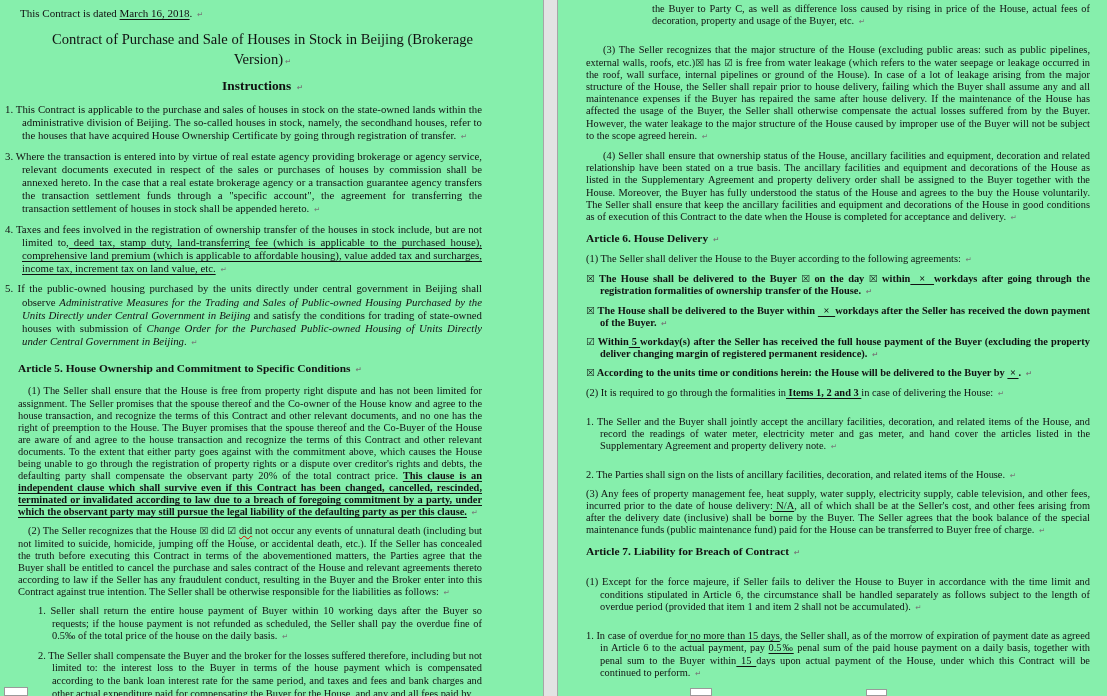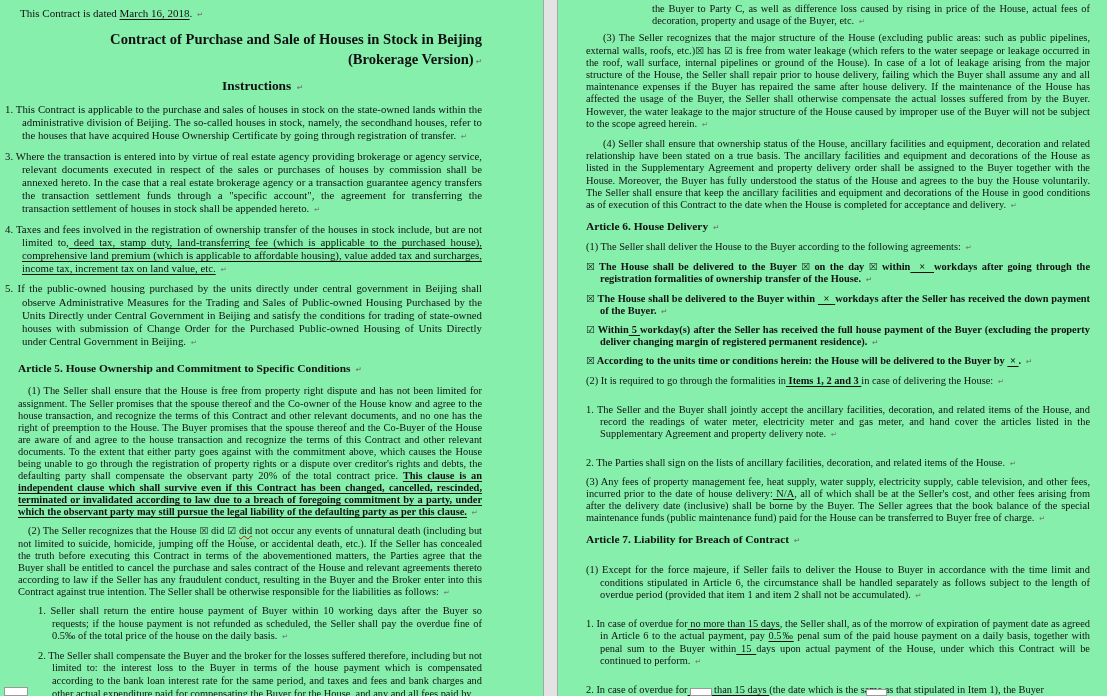--- a/index.html
+++ b/index.html
@@ -8,38 +8,38 @@
           font-family:"Liberation Serif",serif;color:#111;}
   .page{position:absolute;top:0;bottom:0;background:#86efac;overflow:hidden;box-sizing:border-box;}
   .page-left{left:0;width:543px;padding:6px 61px 0 5px;}
   .page-right{left:558px;width:549px;padding:3px 17px 0 20px;}
   .page-gap{position:absolute;left:543px;top:0;bottom:0;width:15px;background:#e3e3e3;
             border-left:1px solid #a6a6a6;border-right:1px solid #a6a6a6;box-sizing:border-box;}
 
   .para{text-align:justify;}
   
   .dated{font-size:11px;line-height:14px;margin:0 0 7px 0;padding-left:15px;}
-  .title{font-size:14.6px;font-weight:bold;text-align:right;padding-left:38px;margin:0 0 5px 0;line-height:20px;}
+  .title{font-size:14.6px;font-weight:normal;text-align:center;padding-left:38px;margin:0 0 5px 0;line-height:20px;}
   .subtitle{font-size:13.4px;font-weight:bold;text-align:center;padding-left:38px;margin:0 0 7px 0;line-height:17px;}
   .instr{font-size:10.8px;line-height:13.2px;margin:0 0 6px 0;padding-left:17px;text-indent:-17px;}
   .h-art-l{font-size:11.4px;font-weight:bold;margin:12px 0 8px 0;padding-left:13px;line-height:14px;}
   .lpara{font-size:10.4px;line-height:12.1px;margin:0 0 6px 0;padding-left:13px;text-indent:10px;}
   .litem{font-size:10.4px;line-height:12.6px;margin:0 0 6px 0;padding-left:47px;text-indent:-14px;}
   
-  .cont{font-size:10.4px;line-height:12.2px;margin:0 0 4px 0;padding-left:74px;}
+  .cont{font-size:10.4px;line-height:12.2px;margin:0 0 16px 0;padding-left:74px;}
   .rpara{font-size:10.4px;line-height:12.2px;margin:0 0 7px 0;padding-left:8px;text-indent:17px;}
   .h-art-r{font-size:11.4px;font-weight:bold;margin:2px 0 6px 0;padding-left:8px;line-height:14px;}
   .rplain{font-size:10.4px;line-height:12px;margin:0 0 7px 0;padding-left:8px;}
   .cbitem{font-size:10.4px;line-height:12.2px;margin:0 0 6px 0;padding-left:22px;text-indent:-14px;font-weight:bold;}
   .ritem{font-size:10.4px;line-height:12.2px;margin:16px 0 6px 0;padding-left:22px;text-indent:-14px;}
   
   .r-p{}
   .r-u{text-decoration:underline;text-underline-offset:2px;}
   .r-bu{font-weight:bold;text-decoration:underline;text-underline-offset:2px;}
-  .r-i{}
+  .r-i{font-style:italic;}
   .r-cb{font-family:"DejaVu Sans",sans-serif;font-size:0.95em;}
   .r-wavy{text-decoration:underline wavy #dd0000;text-decoration-thickness:1px;text-underline-offset:1px;}
   .r-mk{color:#777;font-size:7.5px;font-family:"DejaVu Sans",sans-serif;margin-left:2px;}
   
   .corner{position:absolute;background:#fff;border:1px solid #9a9a9a;box-sizing:border-box;}
   .corner-1{left:4px;top:687px;width:24px;height:9px;}
   .corner-2{left:690px;top:688px;width:22px;height:8px;}
   .corner-3{left:866px;top:689px;width:21px;height:7px;}
 </style>
 </head>

